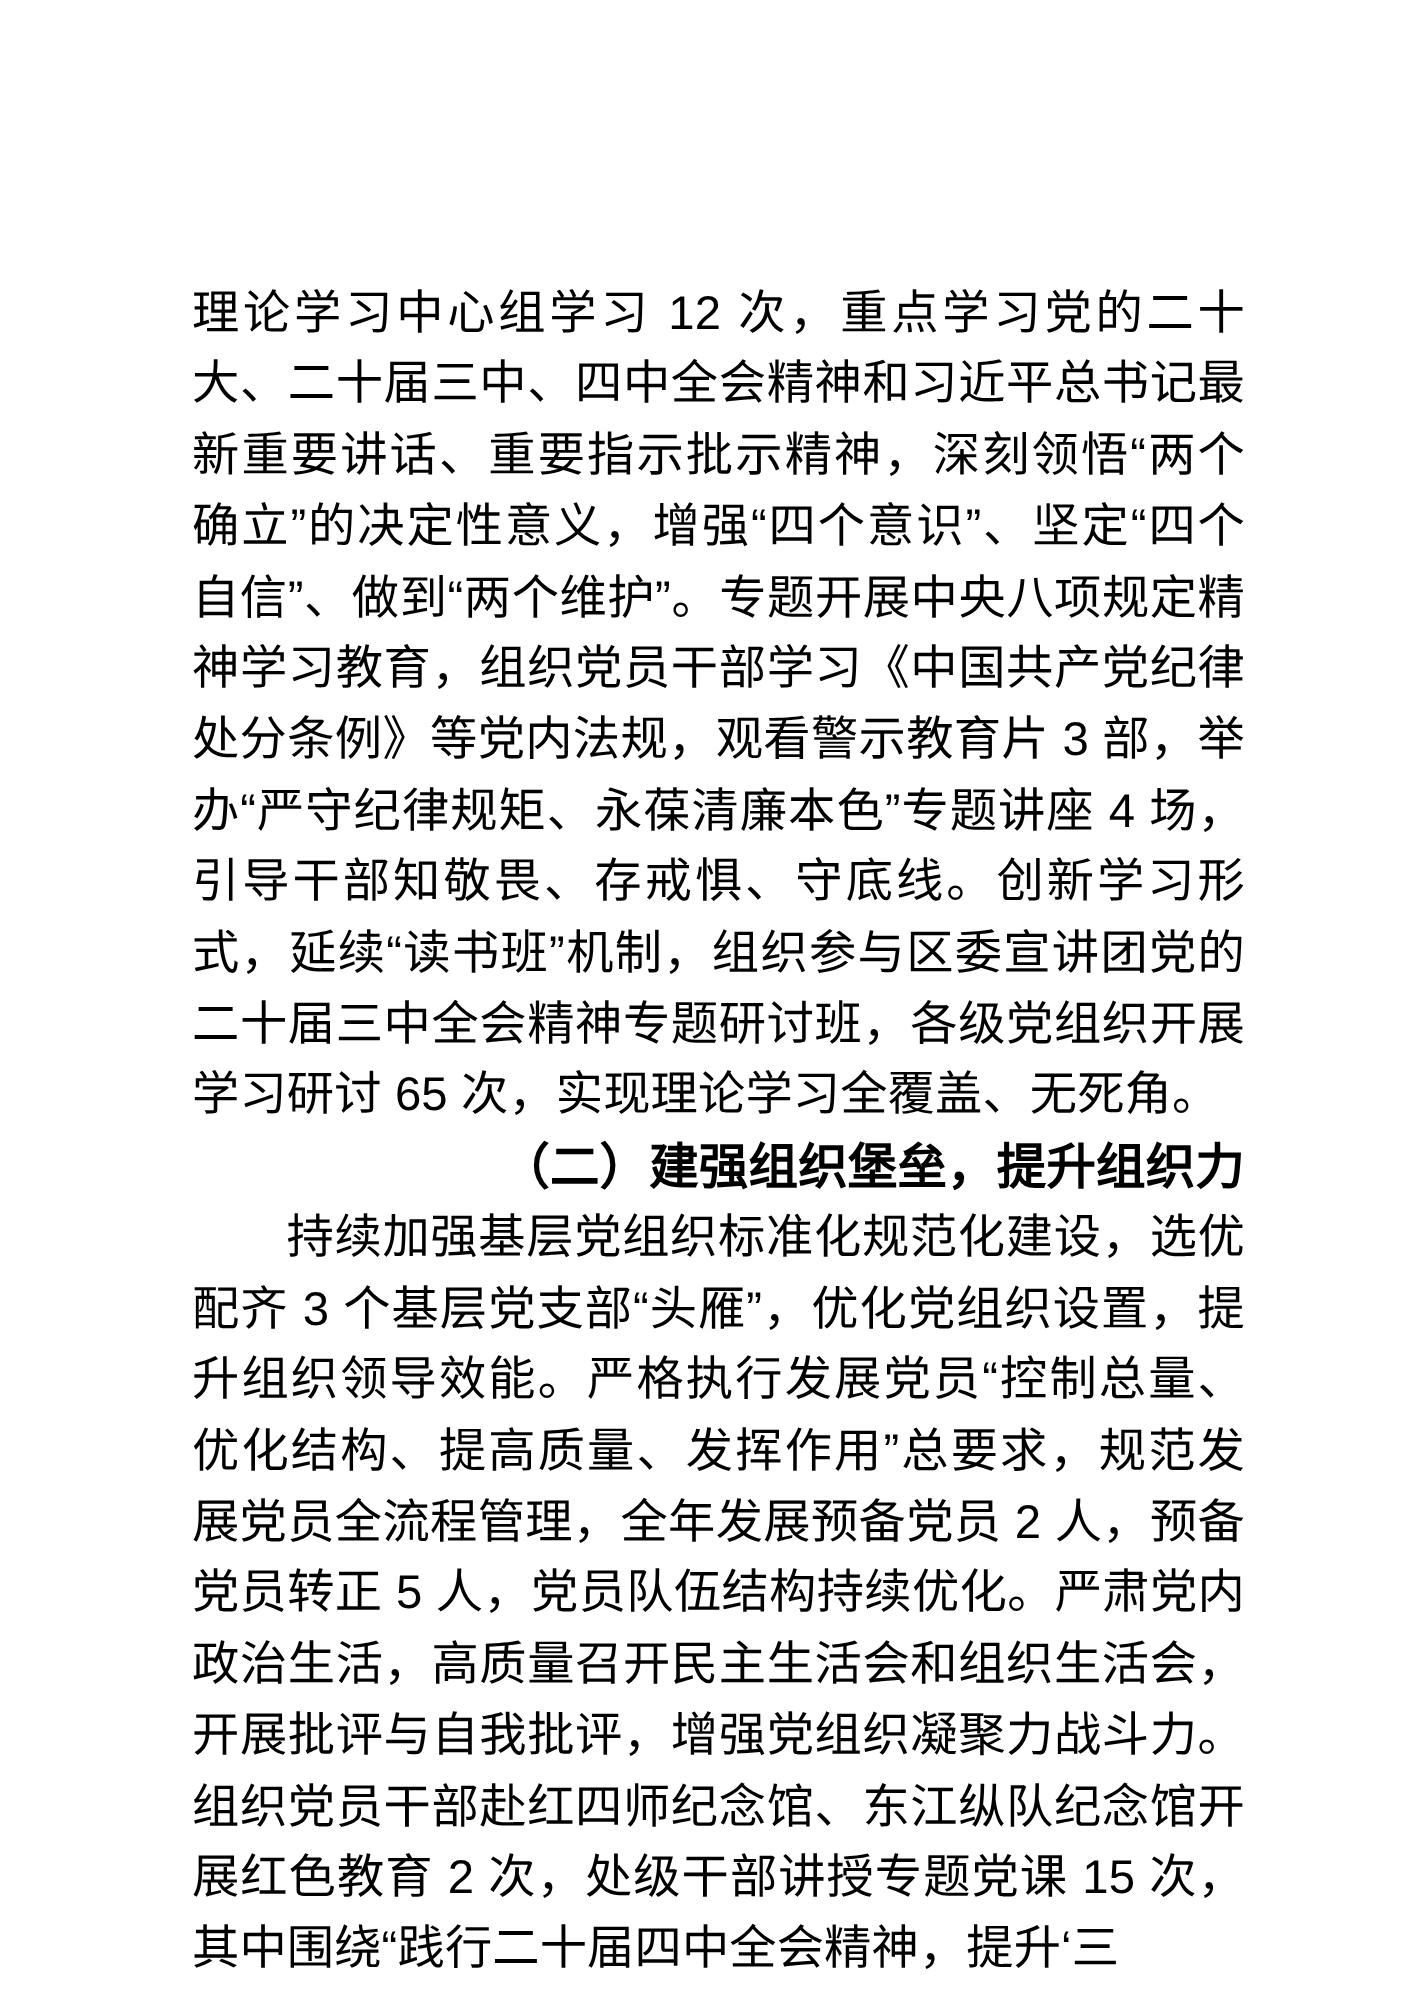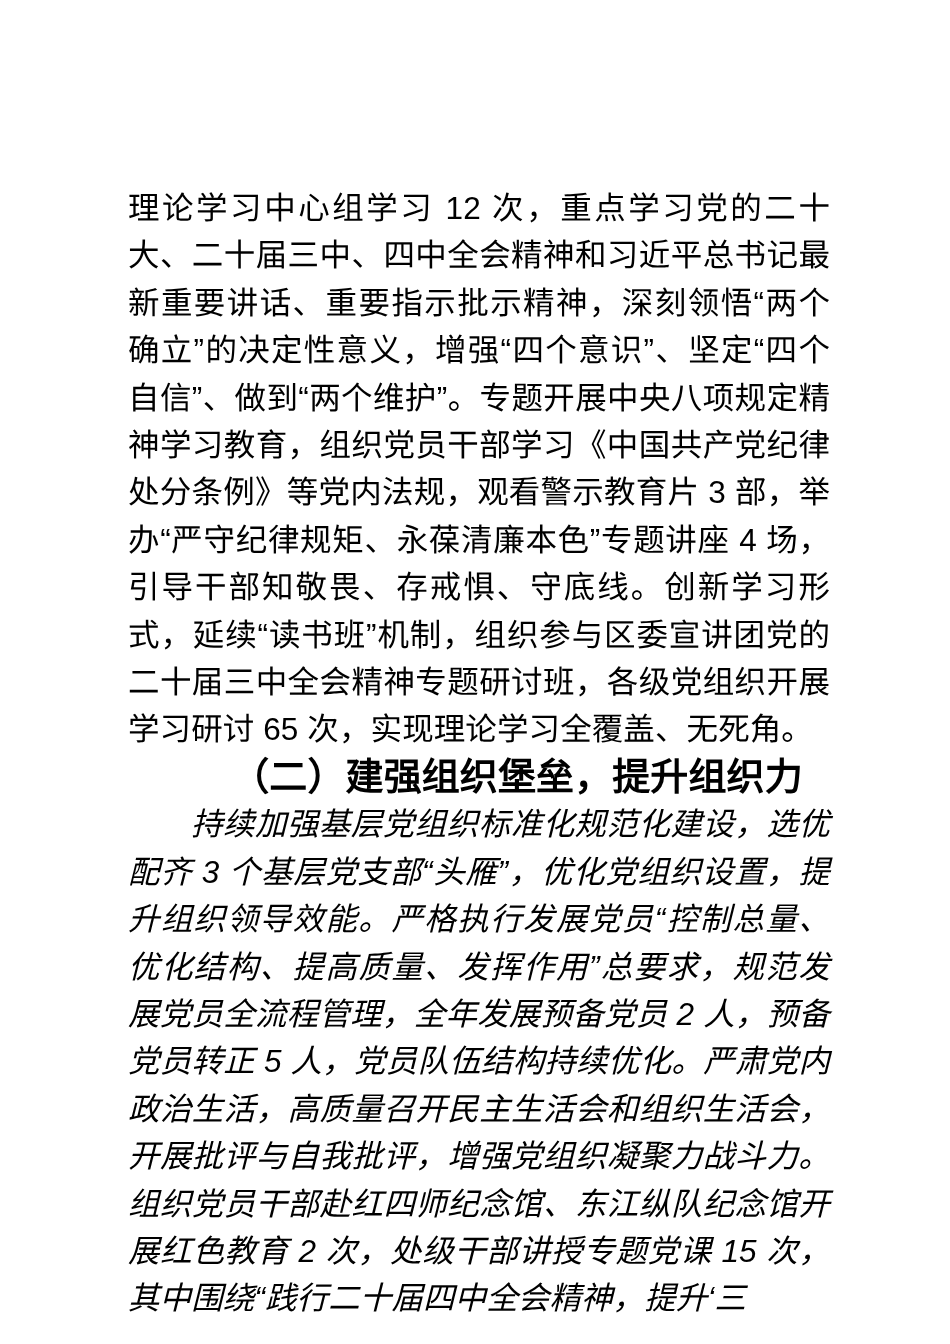--- a/index.html
+++ b/index.html
@@ -38,31 +38,30 @@
     text-align: justify;
     text-justify: inter-character;
     text-indent: 0;
     letter-spacing: 0.1px;
     word-break: break-all;
     font-weight: 400;
   }
 
   .para.indent {
     text-indent: 2em;
-    font-style: italic;
   }
 
   
   .heading {
     margin: 0;
-    font-size: 38px;
+    font-size: 33px;
     line-height: 47.4px;
     font-weight: 700;
     text-indent: 2em;
-    text-align: center;
+    text-align: right;
     letter-spacing: 0.1px;
   }
 
   
   .tail-space {
     height: 180px;
   }
 </style>
 </head>
 <body>

